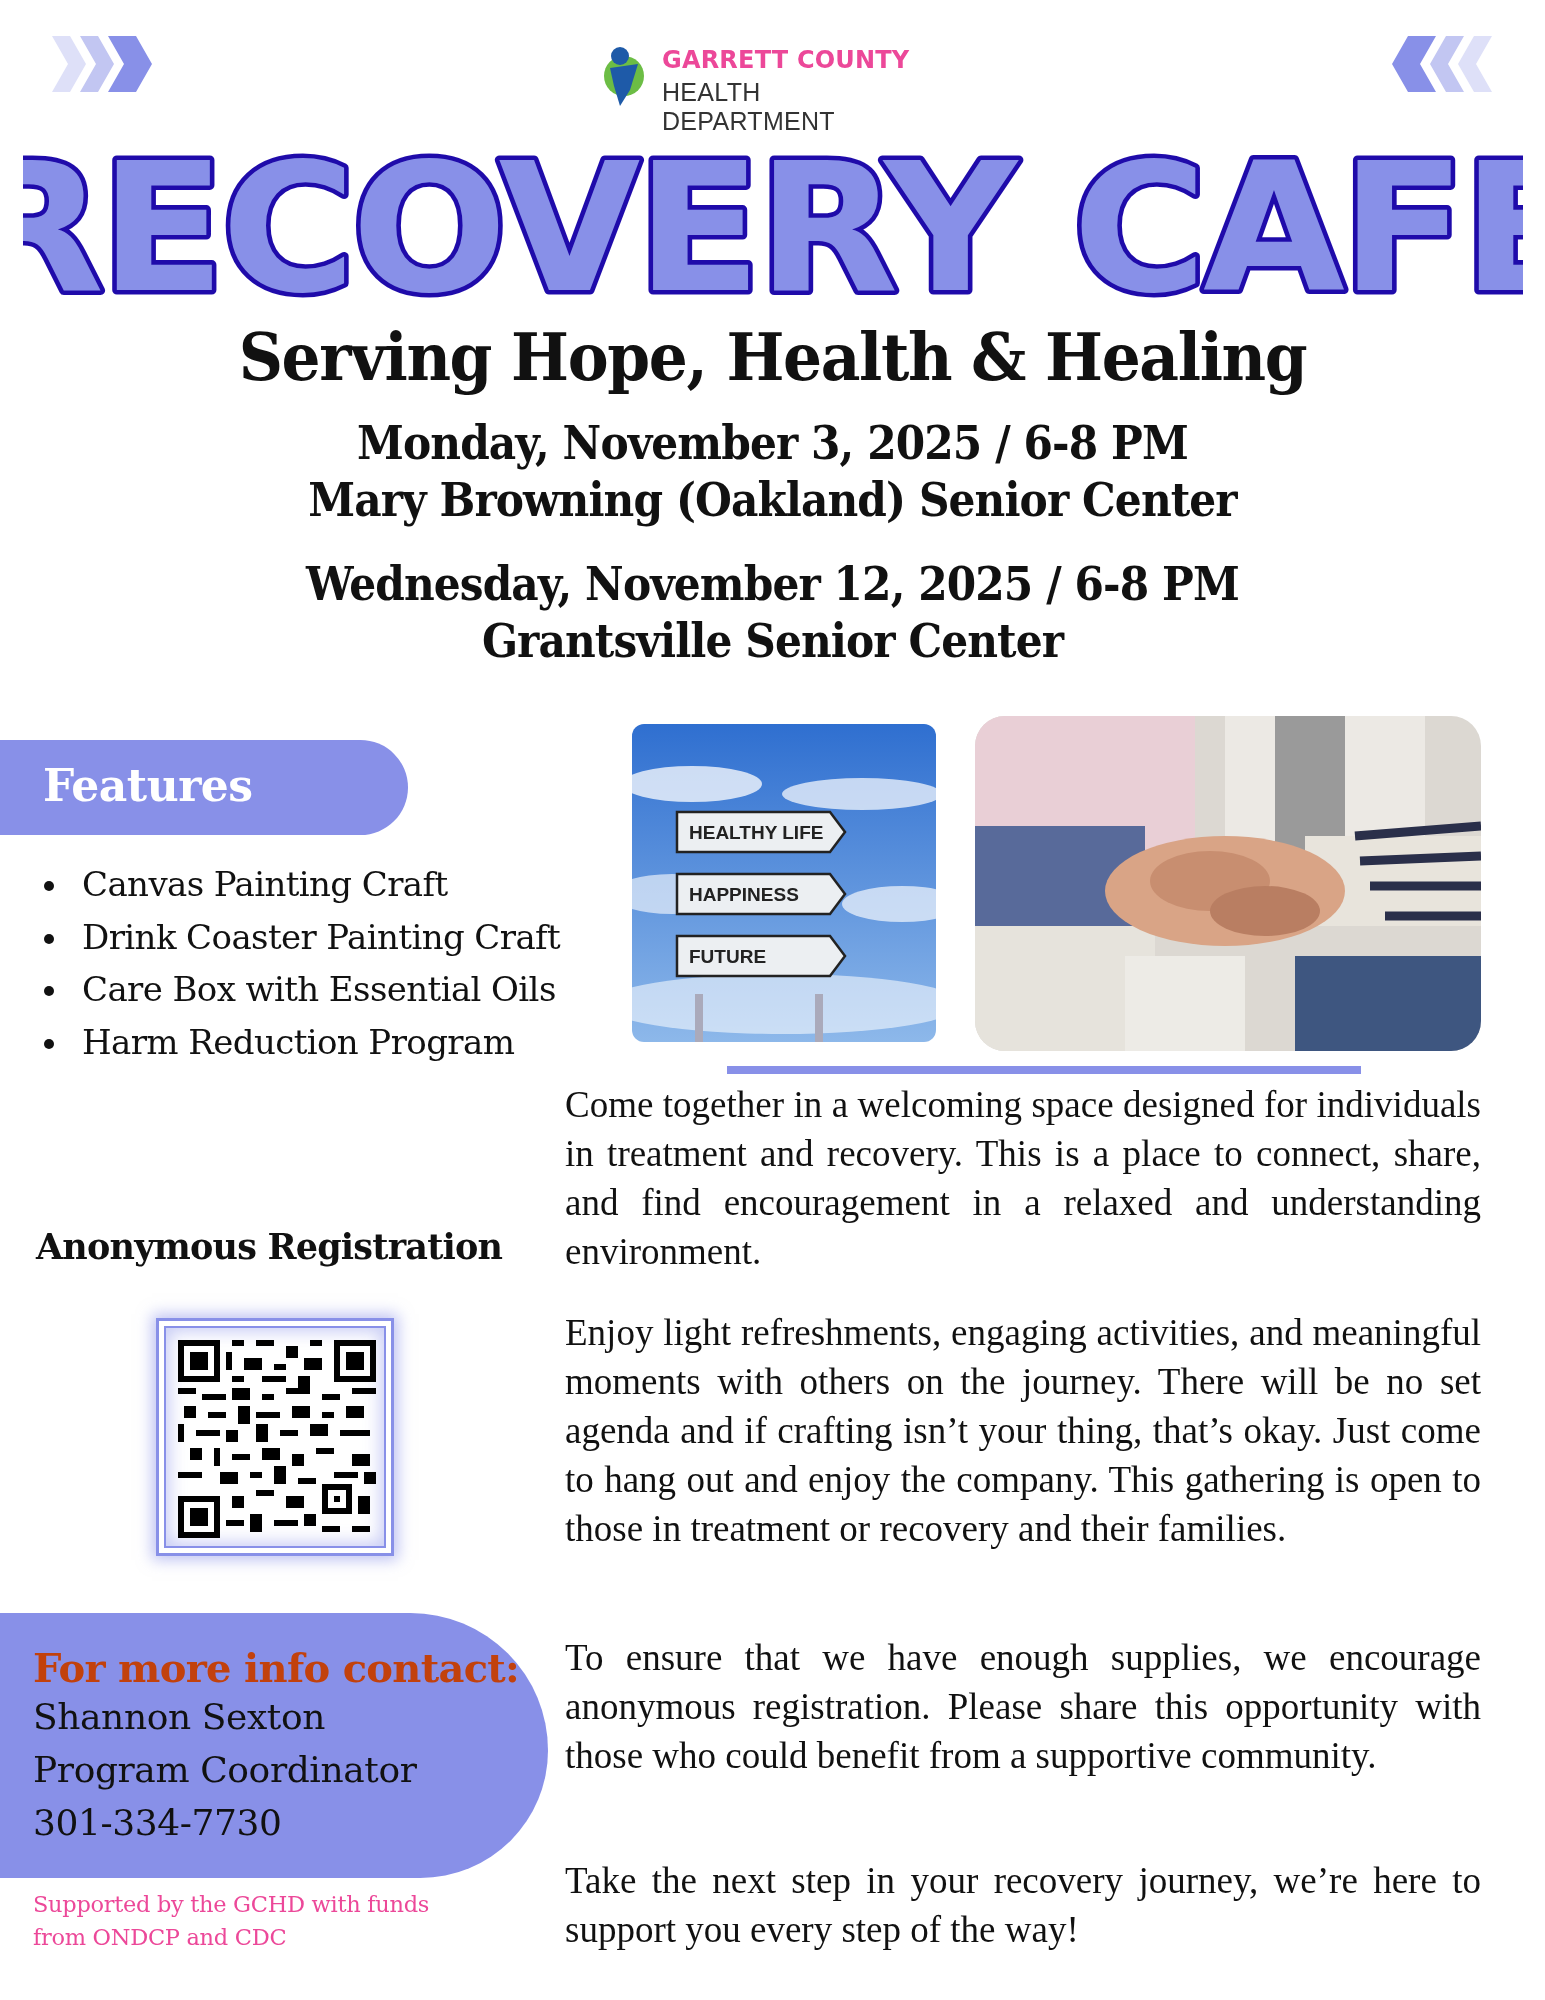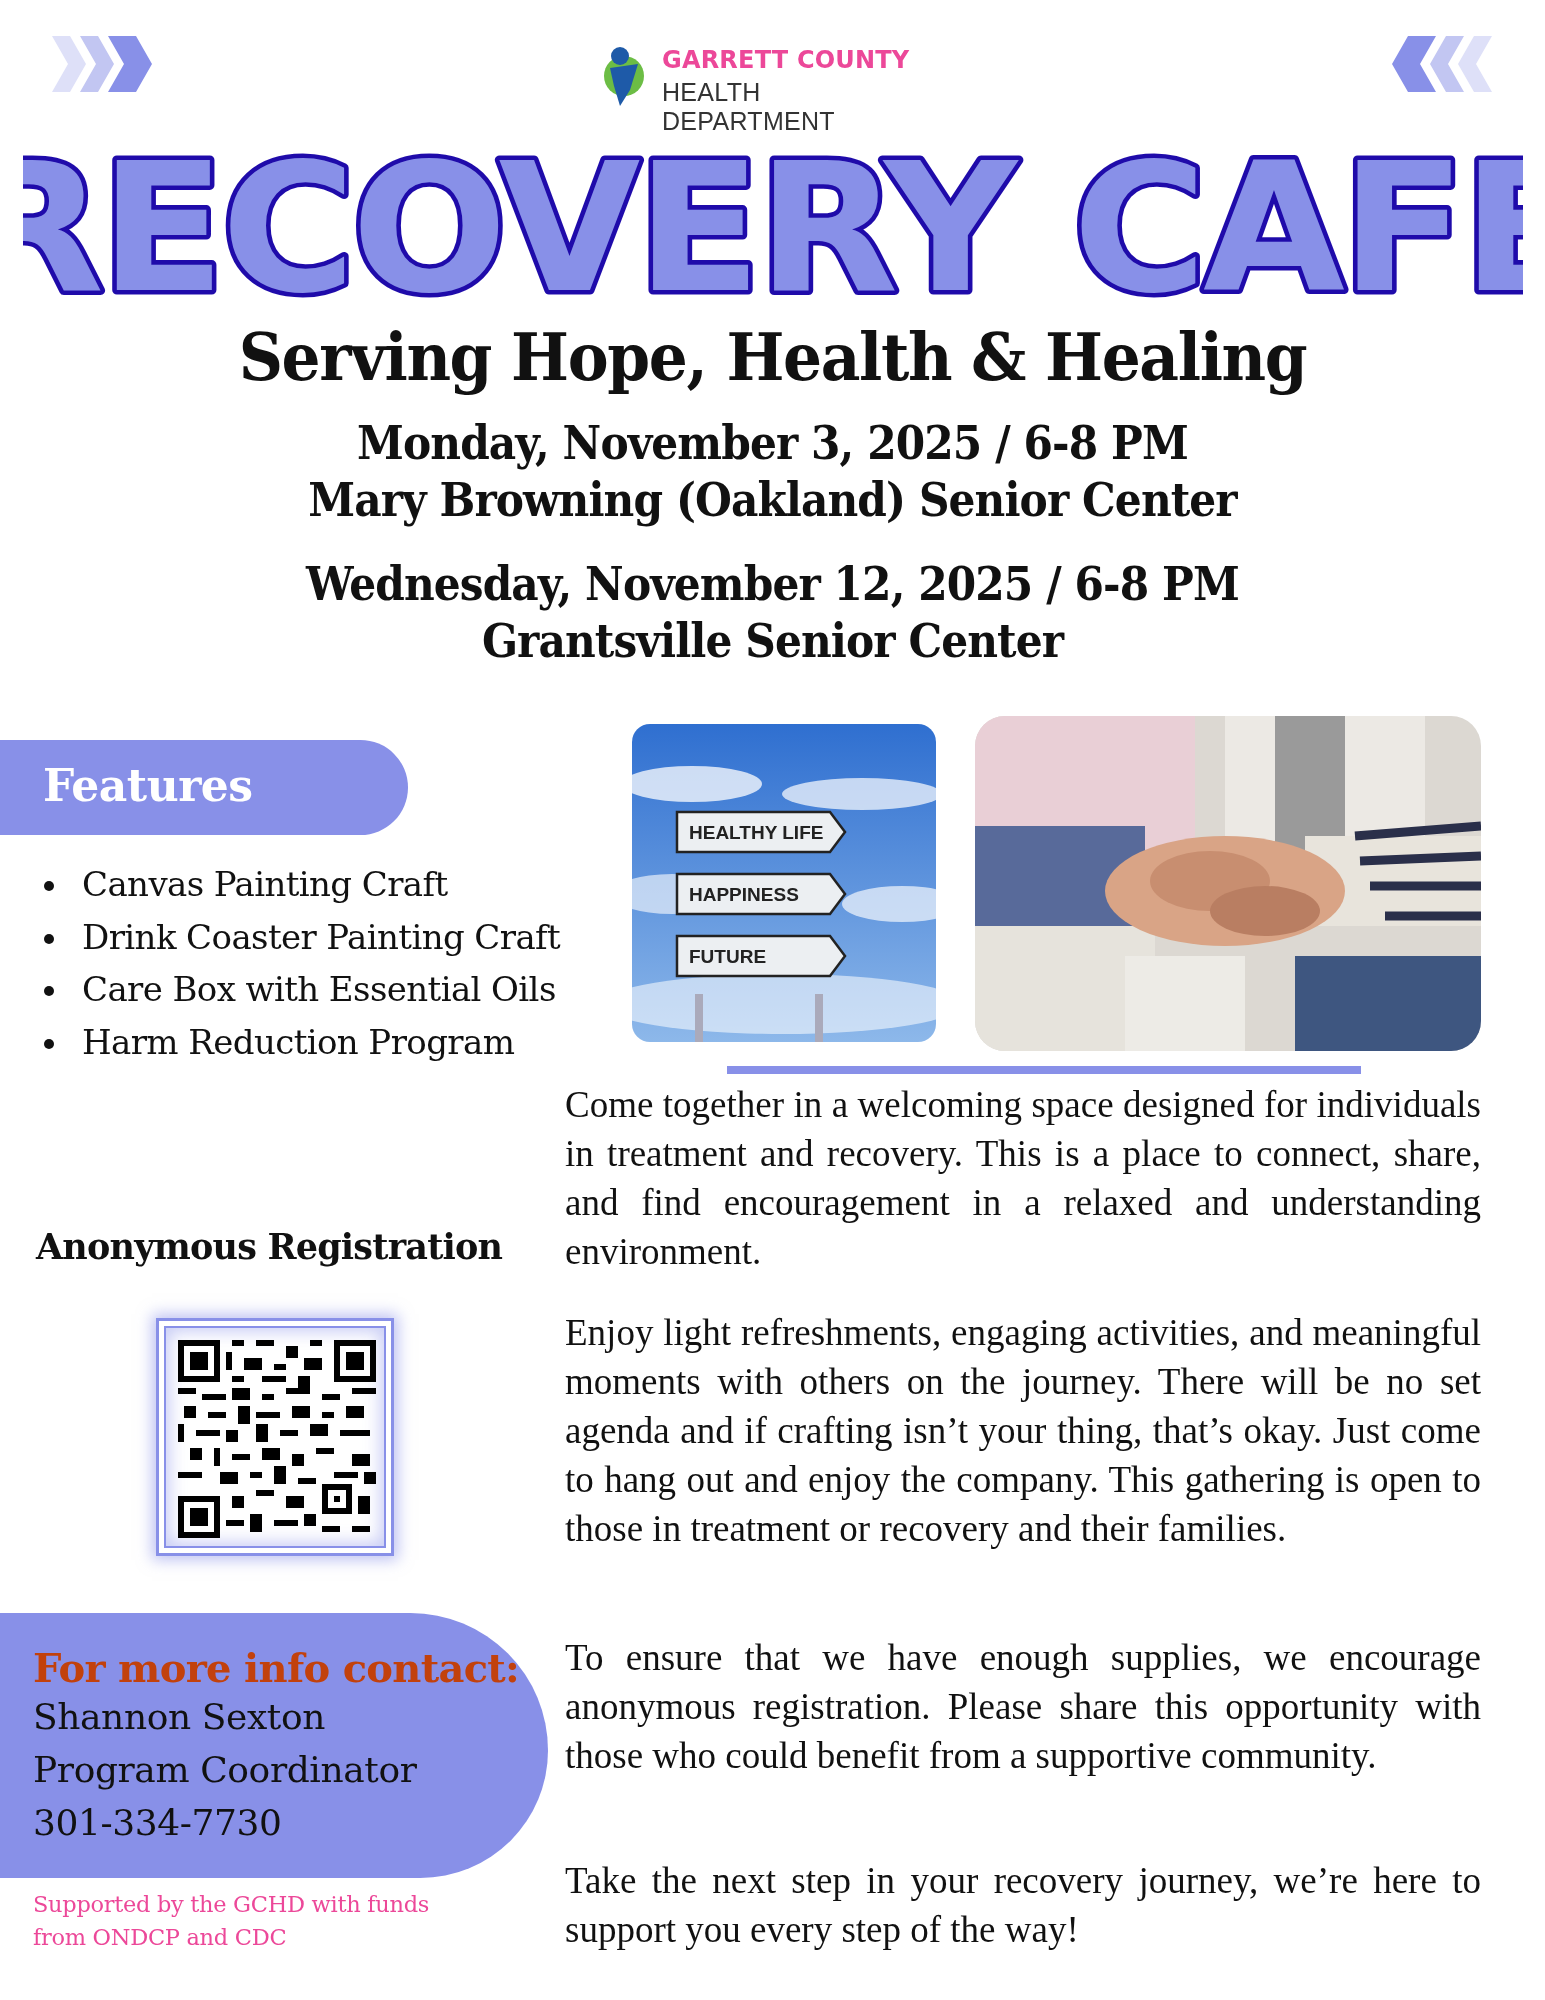--- a/index.html
+++ b/index.html
@@ -49,21 +49,21 @@
   .qr-inner svg { position: absolute; left: 12px; top: 12px; }
 
   .pill-contact { left: 0; top: 1613px; width: 548px; height: 265px; background: #8890E8;
                   border-radius: 0 140px 130px 0; }
   .contact-head { left: 33px; top: 1632px; font-weight: bold; font-size: 40px; color: #c2410c; letter-spacing: -0.7px; white-space: nowrap; margin-top: 12px; }
   .contact-line { left: 33px; font-size: 36px; color: #111; letter-spacing: -0.4px; white-space: nowrap; }
 
   .support { left: 33px; top: 1888px; width: 440px; font-size: 22.5px; line-height: 33px; color: #ec4899; letter-spacing: -0.3px; }
 
   
-  .photo-signs { left: 632px; top: 724px; width: 304px; height: 318px; border-radius: 18px; overflow: hidden; }
+  .photo-signs { left: 632px; top: 724px; width: 304px; height: 318px; border-radius: 12px; overflow: hidden; }
   .photo-hands { left: 975px; top: 716px; width: 506px; height: 335px; border-radius: 30px; overflow: hidden; }
   .divider { left: 727px; top: 1066px; width: 634px; height: 8px; background: #8890E8; }
 
   .para { left: 565px; width: 916px; font-family: "Liberation Serif", "DejaVu Serif", serif; font-size: 37px;
           line-height: 49px; color: #111; text-align: justify; margin: 0; }
 </style>
 </head>
 <body>
 
 <svg class="chev" style="left:52px; top:34px;" viewBox="0 0 120 60">

